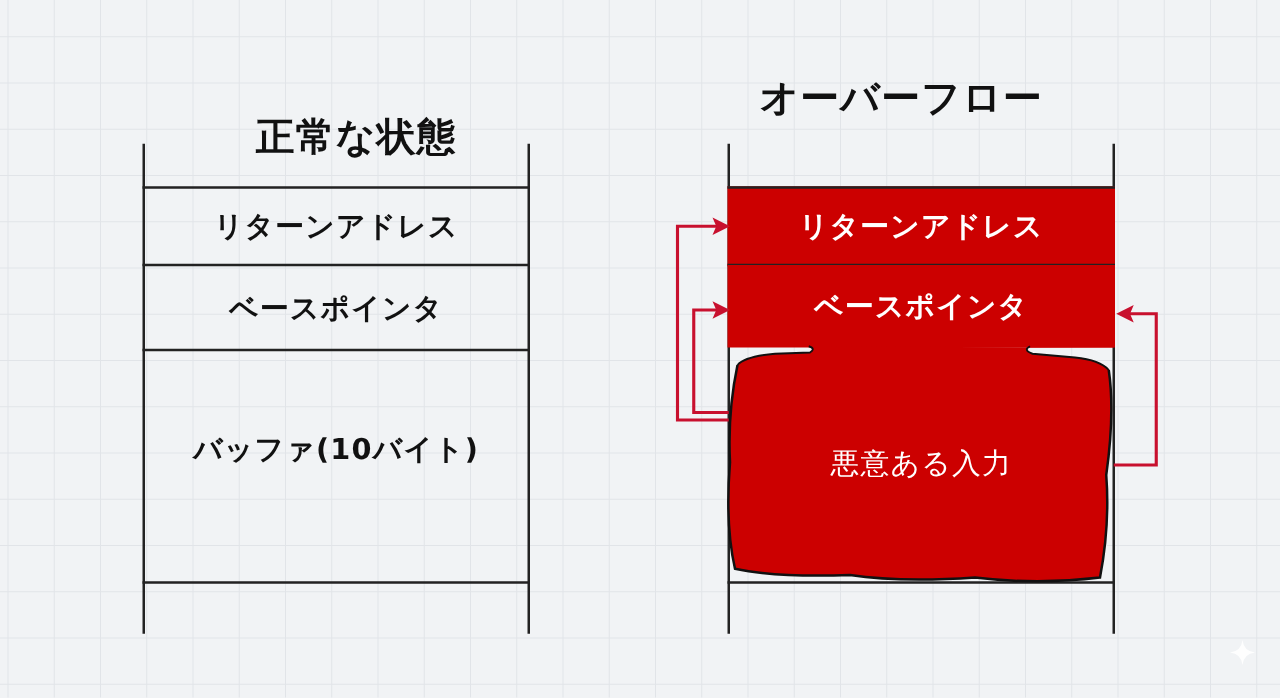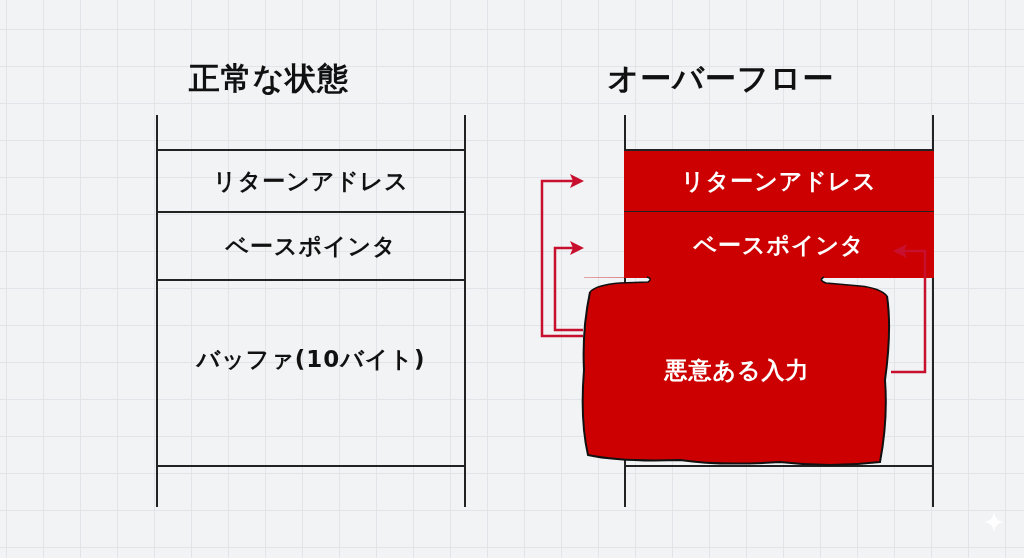--- a/index.html
+++ b/index.html
@@ -10,37 +10,37 @@
       linear-gradient(to right, #e1e4e8 1px, transparent 1px),
       linear-gradient(to bottom, #e1e4e8 1px, transparent 1px);
     background-size:37px 37px;
     background-position:6px 29px;
     font-family:"DejaVu Sans","Liberation Sans",sans-serif;
   }
   .title {
     position:absolute; top:58px; width:320px; text-align:center;
     font-size:31px; font-weight:bold; color:#111; letter-spacing:1px;
   }
-  #title-left { left:109px; }
+  #title-left { left:125px;margin-top:31px; }
   #title-right { left:561px; }
-  .col { position:absolute; top:115px; width:310px; height:392px;margin-left:42px; }
+  .col { position:absolute; top:115px; width:310px; height:392px; }
   #col-left { left:114px; }
   #col-right { left:582px; }
   .vline { position:absolute; top:0; bottom:0; width:2px; background:#222; }
   .vline.l { left:0; } .vline.r { right:0; }
   .hline { position:absolute; left:0; right:0; height:2px; background:#222; }
   .cell {
     position:absolute; left:0; right:0; display:flex; align-items:center; justify-content:center;
     font-size:23px; font-weight:bold; color:#111; letter-spacing:1px;
   }
   .red-cell { background:#cc0000; color:#fff; border-top:2px solid #222; border-bottom:1px solid #222; left:0; right:0;}
   #overlay { position:absolute; left:0; top:0; width:1024px; height:558px; pointer-events:none; }
   .blob-label {
     position:absolute; left:582px; width:310px; top:355px; text-align:center;
-    font-size:23px; font-weight:bold; color:#fff; letter-spacing:1px;
+    font-size:23px; font-weight:normal; color:#fff; letter-spacing:1px;
   }
   .sparkle { position:absolute; left:982px; top:510px; width:24px; height:24px; }
 </style>
 </head>
 <body>
 
 <div class="title" id="title-left">正常な状態</div>
 <div class="col" id="col-left">
   <div class="vline l"></div>
   <div class="vline r"></div>

